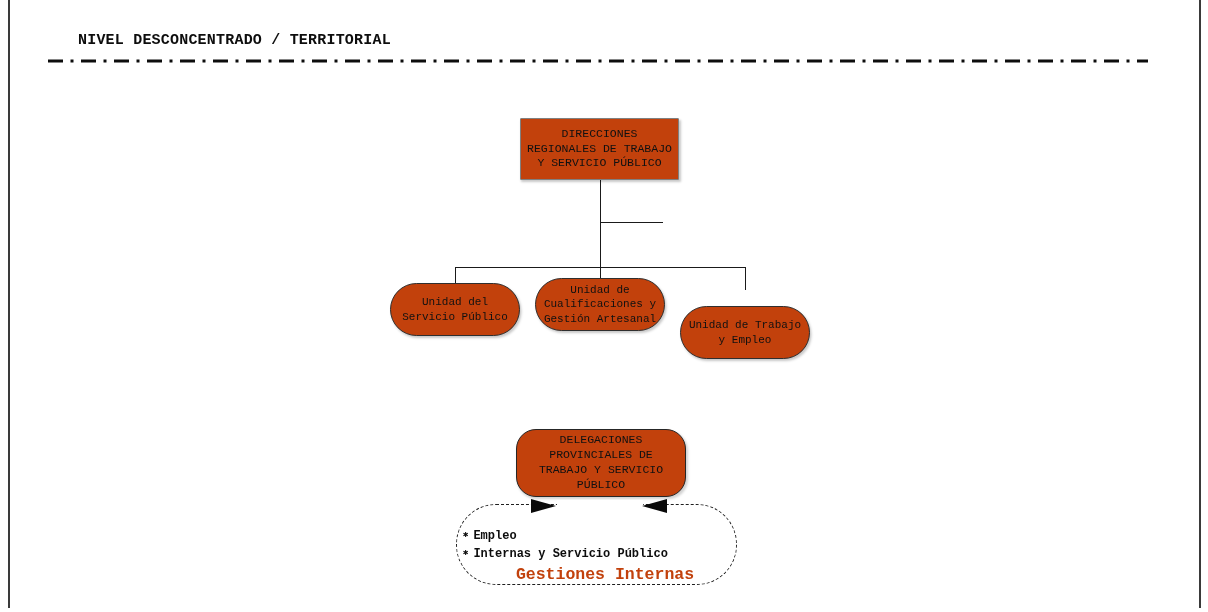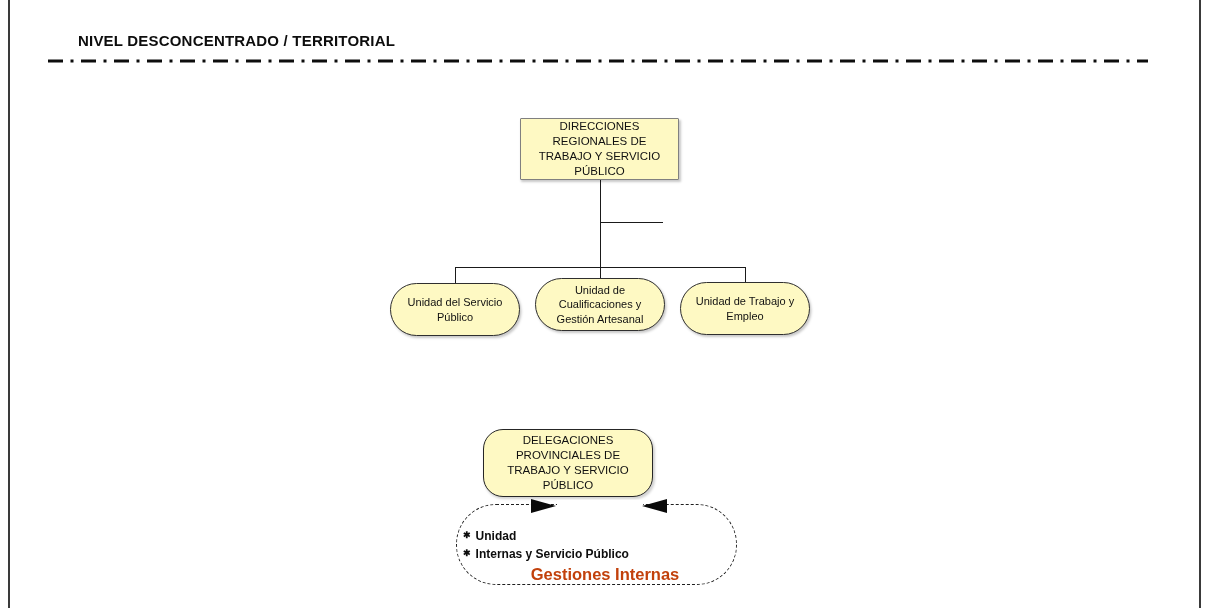--- a/index.html
+++ b/index.html
@@ -1,20 +1,20 @@
 <!DOCTYPE html>
 <html><head>
 <meta charset="utf-8">
 <style>
   html,body{margin:0;padding:0;background:#fff;}
   .page{
     position:relative;
     width:1208px;height:608px;
     background:#ffffff;
-    font-family:Liberation Sans, sans-serif;
+    font-family:Liberation Mono, monospace;
     color:#111;
     overflow:hidden;
   }
   .page-border{position:absolute;top:0;width:2px;height:612px;background:#3a3a3a;}
   .border-left{left:8px;}
   .border-right{left:1199px;}
 
   .title{
     position:absolute;left:78px;top:32px;
     font-size:15px;font-weight:bold;letter-spacing:.2px;color:#0d0d0d;
@@ -28,38 +28,38 @@
   .h-advisory{left:600px;top:222px;width:63px;height:1.3px;}
   .h-row{left:455px;top:267px;width:291px;height:1.3px;}
   .drop-1{left:455px;top:267px;width:1.3px;height:23px;}
   .drop-2{left:600px;top:267px;width:1.3px;height:23px;}
   .drop-3{left:745px;top:267px;width:1.3px;height:23px;}
 
   .node{
     position:absolute;
     display:flex;align-items:center;justify-content:center;
     text-align:center;
-    background:#fef9c3;
+    background:#c2410c;
     font-size:11px;line-height:1.3;
     box-shadow:1.5px 2px 2.5px rgba(0,0,0,.22);
     box-sizing:border-box;
     padding:2px 6px;
   }
   .node-root{
     left:520px;top:118px;width:159px;height:62px;
     border:1.6px solid #808080;border-radius:1px;
     font-size:11.5px;
   }
   .node-stadium{border:1.4px solid #2f2f2f;}
   .node-advisory{left:662px;top:197px;width:131px;height:51px;border-radius:26px;}
   .node-unit-1{left:390px;top:283px;width:130px;height:53px;border-radius:27px;}
   .node-unit-2{left:535px;top:278px;width:130px;height:53px;border-radius:27px;}
-  .node-unit-3{left:680px;top:282px;width:130px;height:53px;border-radius:27px;}
+  .node-unit-3{left:680px;top:306px;width:130px;height:53px;border-radius:27px;}
   .node-delegations{
-    left:483px;top:429px;width:170px;height:68px;
+    left:516px;top:429px;width:170px;height:68px;
     border:1.5px solid #262626;border-radius:20px;
     font-size:11.5px;
     box-shadow:1.5px 2px 2.5px rgba(0,0,0,.18);
   }
 
   .dashed-box{
     position:absolute;left:456px;top:504px;width:281px;height:81px;
     border:1.6px dashed #1f1f1f;border-radius:40px;
     box-sizing:border-box;background:transparent;
   }
@@ -134,21 +134,21 @@
     <span>DELEGACIONES PROVINCIALES DE TRABAJO Y SERVICIO PÚBLICO</span>
   </div>
 
   <div class="dashed-box"></div>
   <div class="dash-mask"></div>
   <div class="arrow arrow-right"></div>
   <div class="arrow arrow-left"></div>
 
   <div class="bullet-row bullet-row-1">
     <span class="bullet-glyph">✱</span>
-    <span>Unidad</span>
+    <span>Empleo</span>
   </div>
   <div class="bullet-row bullet-row-2">
     <span class="bullet-glyph">✱</span>
     <span>Internas y Servicio Público</span>
   </div>
 
   <div class="caption">Gestiones Internas</div>
 
 </div>
 

